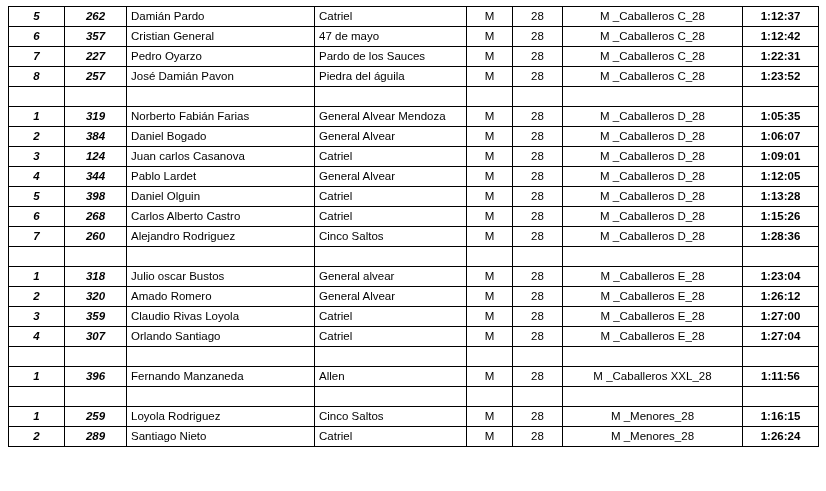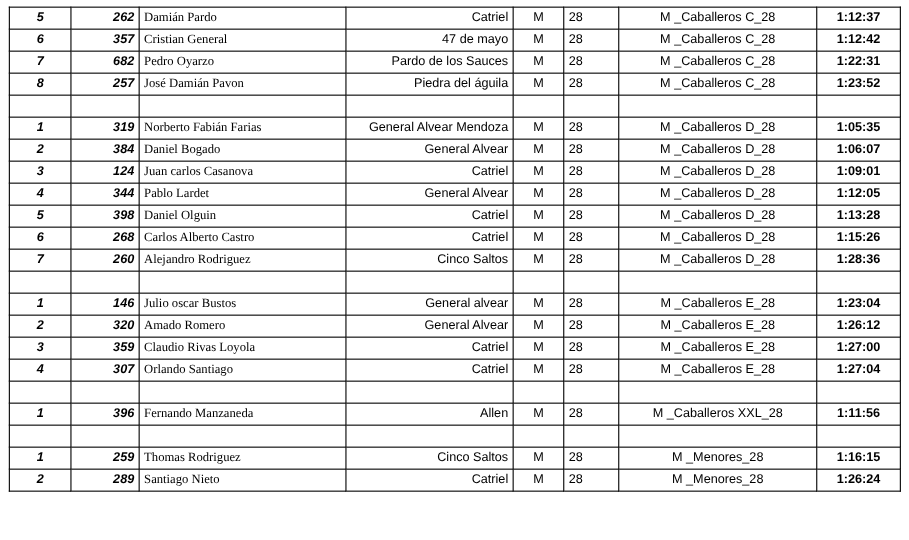--- a/index.html
+++ b/index.html
@@ -45,28 +45,28 @@
   col.c-age   { width: 50px; }
   col.c-cat   { width: 180px; }
   col.c-time  { width: 76px; }
 
   td.pos {
     text-align: center;
     font-weight: bold;
     font-style: italic;
   }
   td.num {
-    text-align: right;
+    text-align: center;
     font-weight: bold;
     font-style: italic;
   }
-  td.name { text-align: left; font-family: Liberation Serif, serif; }
-  td.city { text-align: right; }
+  td.name { text-align: left; }
+  td.city { text-align: left; }
   td.sex  { text-align: center; }
-  td.age  { text-align: left; }
+  td.age  { text-align: center; }
   td.cat  { text-align: center; }
   td.time { text-align: center; font-weight: bold; }
 
   tr.spacer td {
     height: 19px;
     border: 1px solid #000000;
   }
   
   tr.spacer td.blankcell {
     border: 1px solid #000000;
@@ -103,21 +103,21 @@
           <td class="num">357</td>
           <td class="name">Cristian General</td>
           <td class="city">47 de mayo</td>
           <td class="sex">M</td>
           <td class="age">28</td>
           <td class="cat">M _Caballeros C_28</td>
           <td class="time">1:12:42</td>
         </tr>
         <tr>
           <td class="pos">7</td>
-          <td class="num">682</td>
+          <td class="num">227</td>
           <td class="name">Pedro Oyarzo</td>
           <td class="city">Pardo de los Sauces</td>
           <td class="sex">M</td>
           <td class="age">28</td>
           <td class="cat">M _Caballeros C_28</td>
           <td class="time">1:22:31</td>
         </tr>
         <tr>
           <td class="pos">8</td>
           <td class="num">257</td>
@@ -213,21 +213,21 @@
           <td class="blankcell">&nbsp;</td>
           <td class="blankcell">&nbsp;</td>
           <td class="blankcell">&nbsp;</td>
           <td class="blankcell">&nbsp;</td>
           <td class="blankcell">&nbsp;</td>
           <td class="blankcell">&nbsp;</td>
           <td class="blankcell">&nbsp;</td>
         </tr>
         <tr>
           <td class="pos">1</td>
-          <td class="num">146</td>
+          <td class="num">318</td>
           <td class="name">Julio oscar Bustos</td>
           <td class="city">General alvear</td>
           <td class="sex">M</td>
           <td class="age">28</td>
           <td class="cat">M _Caballeros E_28</td>
           <td class="time">1:23:04</td>
         </tr>
         <tr>
           <td class="pos">2</td>
           <td class="num">320</td>
@@ -284,21 +284,21 @@
           <td class="blankcell">&nbsp;</td>
           <td class="blankcell">&nbsp;</td>
           <td class="blankcell">&nbsp;</td>
           <td class="blankcell">&nbsp;</td>
           <td class="blankcell">&nbsp;</td>
           <td class="blankcell">&nbsp;</td>
         </tr>
         <tr>
           <td class="pos">1</td>
           <td class="num">259</td>
-          <td class="name">Thomas Rodriguez</td>
+          <td class="name">Loyola Rodriguez</td>
           <td class="city">Cinco Saltos</td>
           <td class="sex">M</td>
           <td class="age">28</td>
           <td class="cat">M _Menores_28</td>
           <td class="time">1:16:15</td>
         </tr>
         <tr>
           <td class="pos">2</td>
           <td class="num">289</td>
           <td class="name">Santiago Nieto</td>

